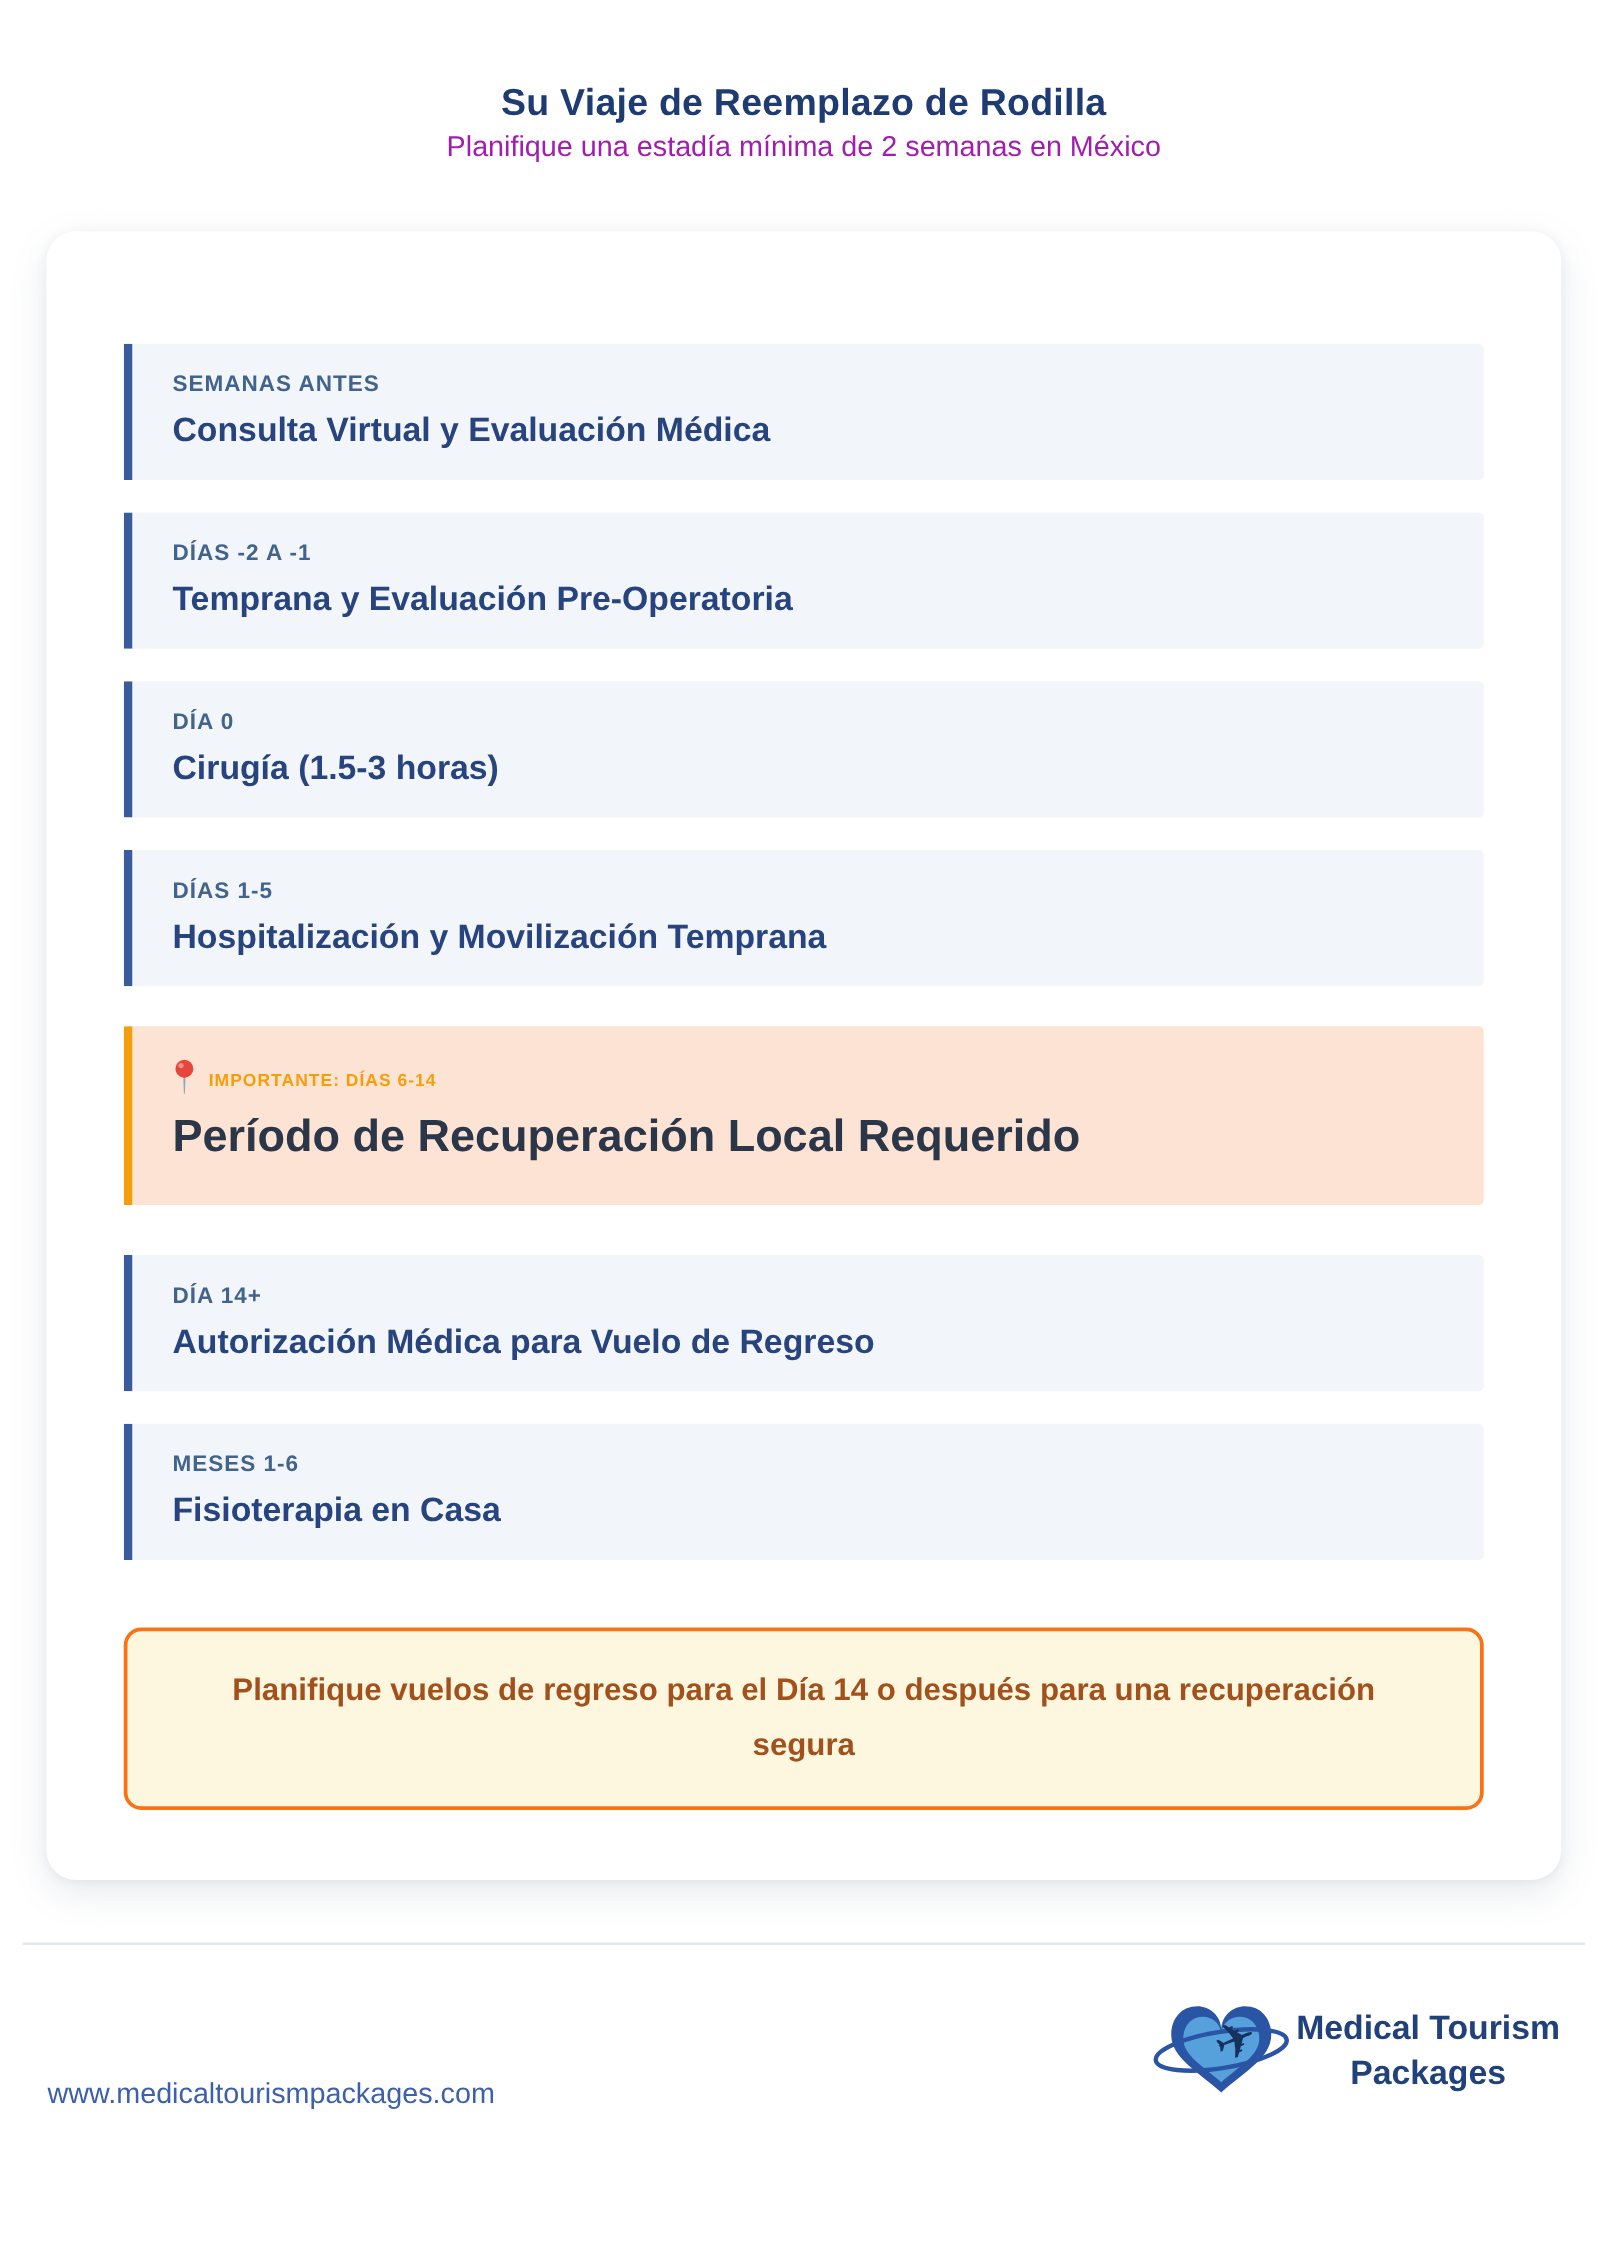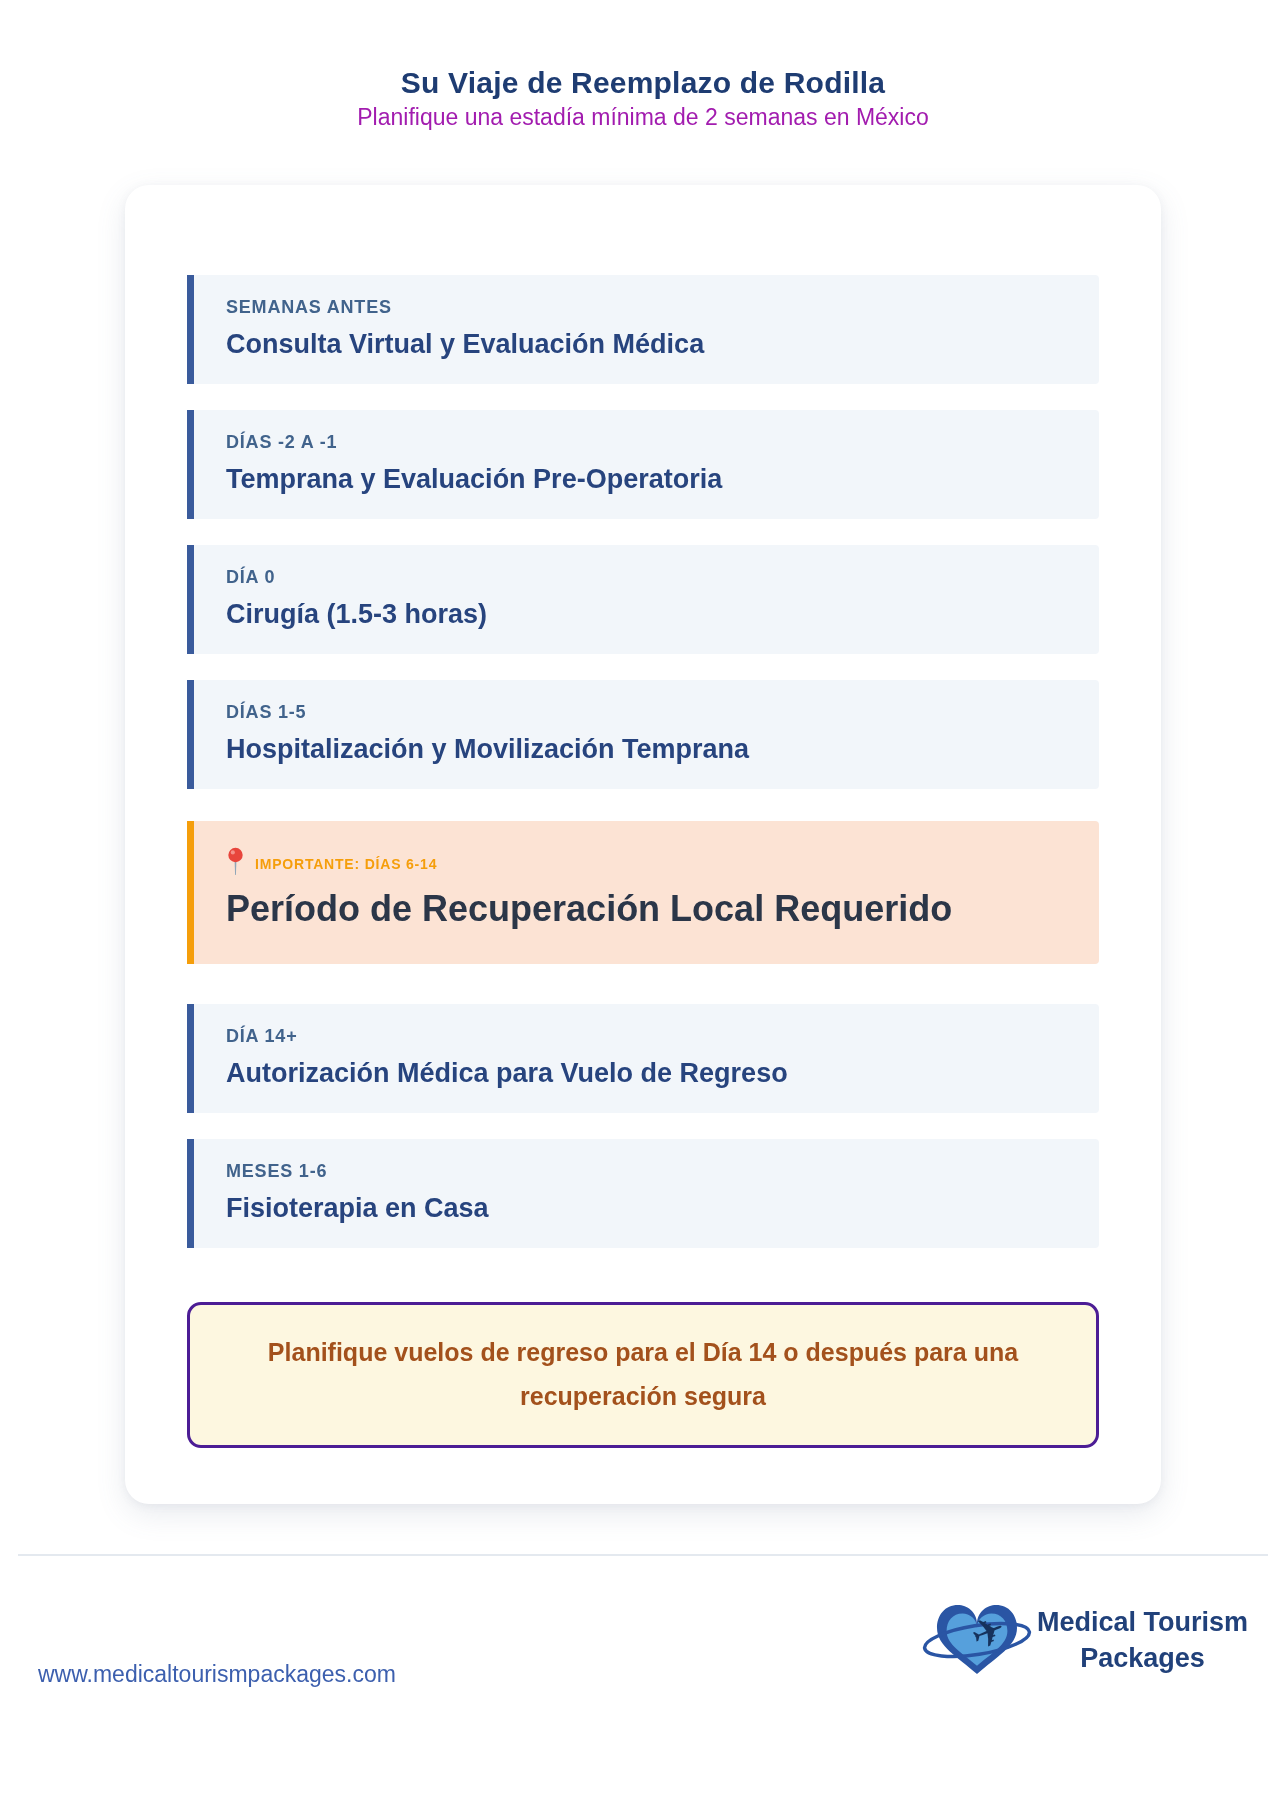--- a/index.html
+++ b/index.html
@@ -16,21 +16,21 @@
   .main-title {
     font-size:30px; font-weight:700; color:#1e3c72;
     letter-spacing:0.2px;
   }
   .subtitle {
     margin-top:4px; font-size:23px; color:#a21caf;
   }
 
   
   .card {
-    width:1036px; margin:54px auto 0;
+    width:1212px; margin:54px auto 0;
     background:#ffffff; border-radius:24px;
     box-shadow:0 10px 30px rgba(96,115,140,0.14), 0 2px 8px rgba(96,115,140,0.08);
     padding:90px 62px 56px;
   }
 
   
   .item {
     background:#f2f6fa;
     border-left:7px solid #3a5b9c;
     border-radius:0 4px 4px 0;
@@ -53,21 +53,21 @@
     margin:32px 0 40px;
   }
   .item.highlight .label { color:#f59e0b; font-size:14px; }
   .item.highlight .title { color:#2b3648; font-size:36px; }
   .pin { width:19px; height:30px; flex:0 0 auto; margin-top:-4px; }
 
   
   .warning {
     margin-top:54px;
     background:#fdf7e0;
-    border:3px solid #4c1d95;
+    border:3px solid #f97316;
     border-radius:14px;
     padding:26px 56px;
     text-align:center;
     font-size:25px; font-weight:700; color:#a3511c;
     line-height:1.75;
   }
 
   
   .divider { height:2px; background:#e4e9ef; margin:50px 18px 0; }
   .footer {

